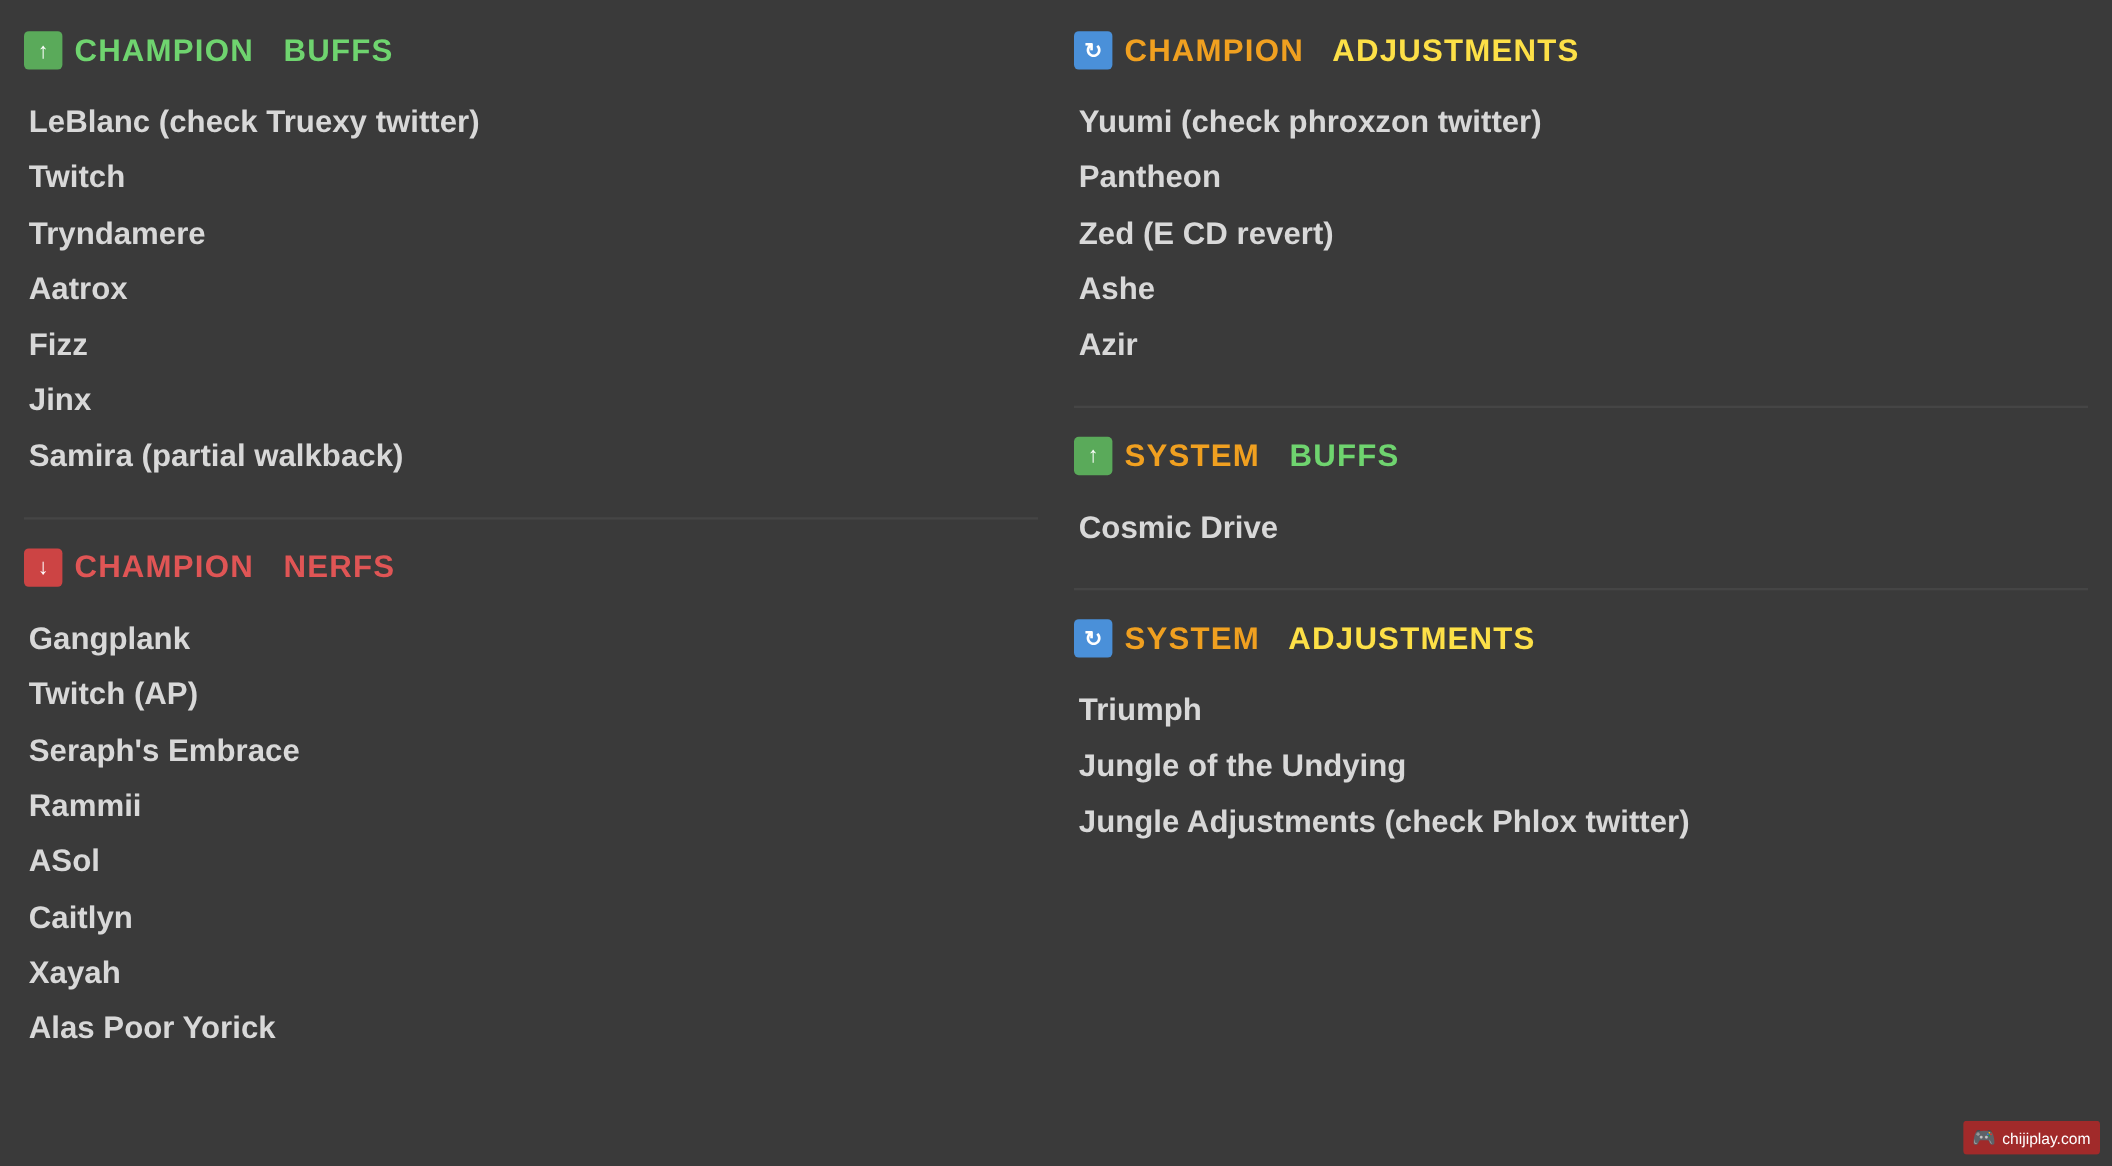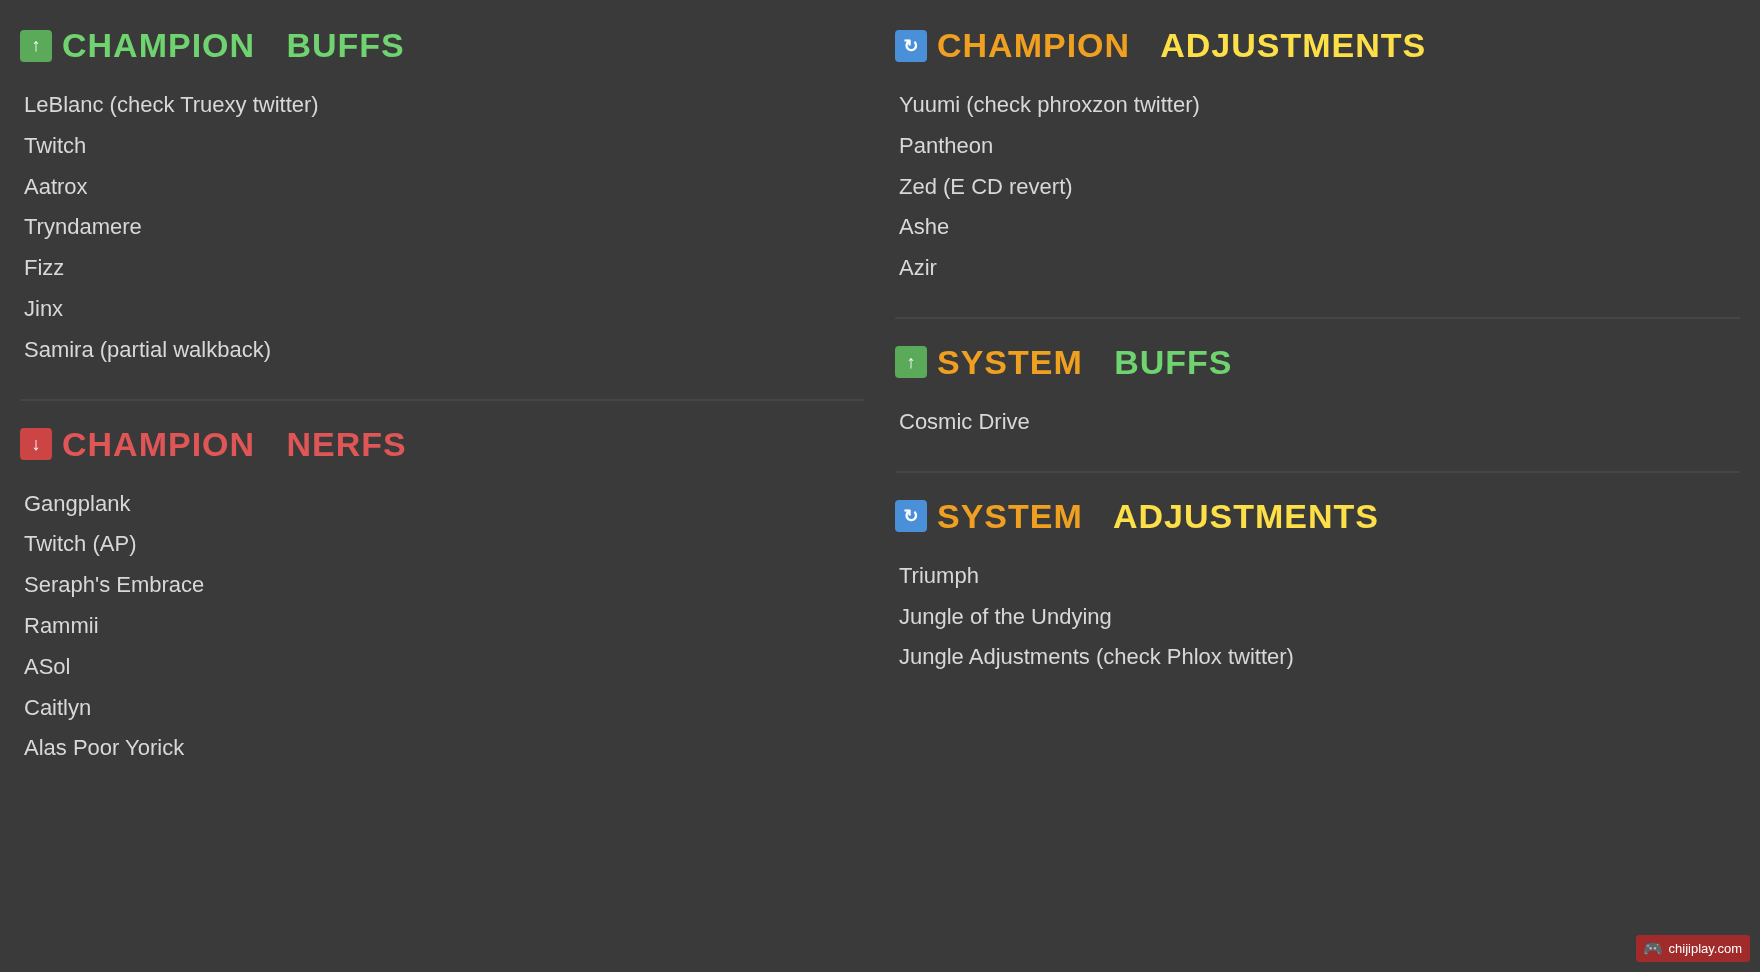--- a/index.html
+++ b/index.html
@@ -45,21 +45,21 @@
 
     .section-header {
       display: flex;
       align-items: center;
       gap: 10px;
       margin-bottom: 14px;
       padding: 6px 0;
     }
 
     .section-title {
-      font-size: 34px;
+      font-size: 26px;
       font-weight: 900;
       letter-spacing: 1px;
       text-transform: uppercase;
     }
 
     .icon-badge {
       display: inline-flex;
       align-items: center;
       justify-content: center;
       width: 32px;
@@ -99,22 +99,22 @@
     .title-adjust-second {
       color: #fde047;
     }
 
     .section-list {
       list-style: none;
       padding-left: 4px;
     }
 
     .section-list li {
-      font-size: 22px;
-      font-weight: 400;
+      font-size: 26px;
+      font-weight: 700;
       color: #d8d8d8;
       padding: 5px 0;
       line-height: 1.4;
     }
 
     .divider-section {
       background-color: #454545;
       height: 2px;
       margin: 8px 0 18px 0;
     }
@@ -150,22 +150,22 @@
         <span class="icon-badge buff">↑</span>
         <span class="section-title">
           <span class="title-buff">CHAMPION</span>
           &nbsp;
           <span class="title-buff">BUFFS</span>
         </span>
       </div>
       <ul class="section-list">
         <li>LeBlanc (check Truexy twitter)</li>
         <li>Twitch</li>
+        <li>Tryndamere</li>
         <li>Aatrox</li>
-        <li>Tryndamere</li>
         <li>Fizz</li>
         <li>Jinx</li>
         <li>Samira (partial walkback)</li>
       </ul>
     </div>
 
     <div class="divider-section"></div>
 
     <div class="section">
       <div class="section-header">
@@ -176,20 +176,21 @@
           <span class="title-nerf">NERFS</span>
         </span>
       </div>
       <ul class="section-list">
         <li>Gangplank</li>
         <li>Twitch (AP)</li>
         <li>Seraph's Embrace</li>
         <li>Rammii</li>
         <li>ASol</li>
         <li>Caitlyn</li>
+        <li>Xayah</li>
         <li>Alas Poor Yorick</li>
       </ul>
     </div>
 
   </div>
 
   <div class="right-column">
 
     <div class="section">
       <div class="section-header">

